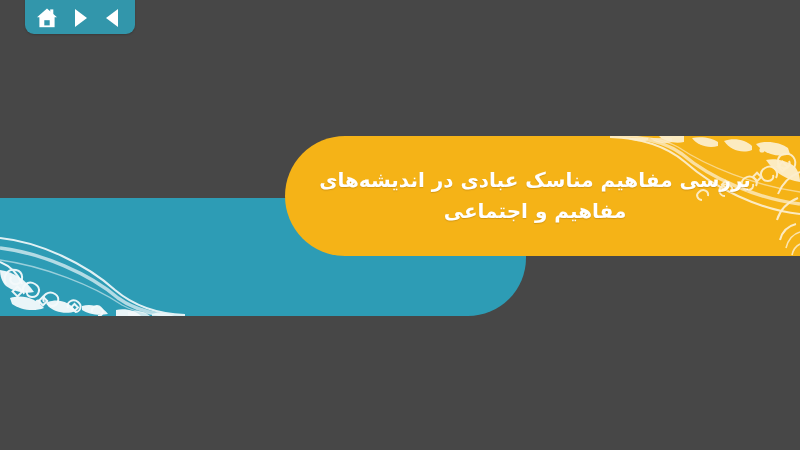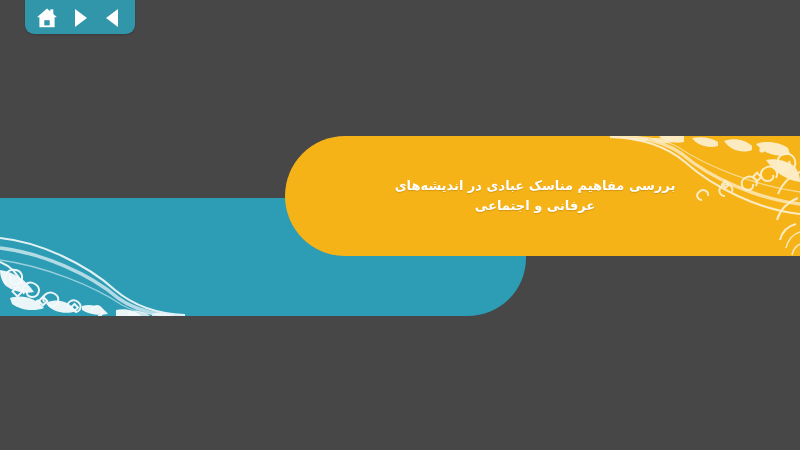--- a/index.html
+++ b/index.html
@@ -96,21 +96,21 @@
     top: 136px;
     width: 470px;
     height: 120px;
     z-index: 30;
     display: flex;
     flex-direction: column;
     align-items: center;
     justify-content: center;
     text-align: center;
     color: #ffffff;
-    font-size: 13px;
+    font-size: 20px;
     font-weight: bold;
     line-height: 1.55;
     direction: rtl;
     text-shadow: 0 1px 1px rgba(120,70,0,0.25);
     pointer-events: none;
   }
   .title-line { display: block; white-space: nowrap; }
 </style>
 </head>
 <body>
@@ -190,21 +190,21 @@
       </g>
       <g fill="none" stroke="#fdf3dc" stroke-width="1.6" opacity="0.85">
         <path d="M190 96 C 183 98, 178 104, 176 112"></path>
         <path d="M190 108 C 186 110, 183 114, 182 119"></path>
       </g>
     </svg>
   </div>
 
   <div id="title">
     <span class="title-line">بررسی مفاهیم مناسک عبادی در اندیشه‌های</span>
-    <span class="title-line">عرفانی و اجتماعی</span>
+    <span class="title-line">مفاهیم و اجتماعی</span>
   </div>
 
   <div id="navbar">
     <button class="nav-btn" title="قبلی">
       <svg viewBox="0 0 22 22" width="22" height="22">
         <polygon points="16,2 16,20 4,11" fill="#ffffff"></polygon>
       </svg>
     </button>
     <button class="nav-btn" title="بعدی">
       <svg viewBox="0 0 22 22" width="22" height="22">

